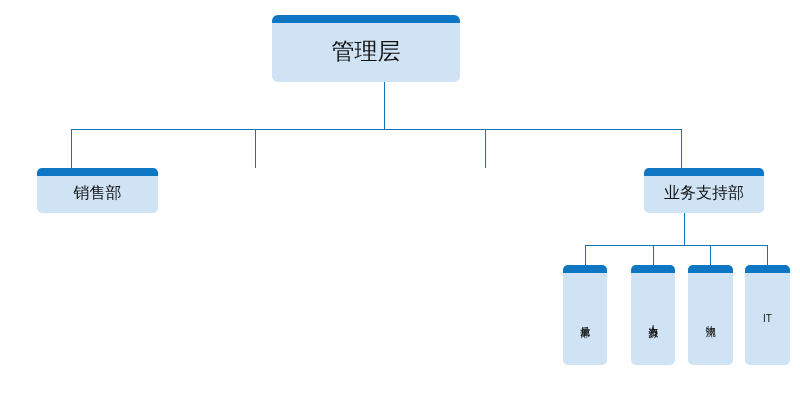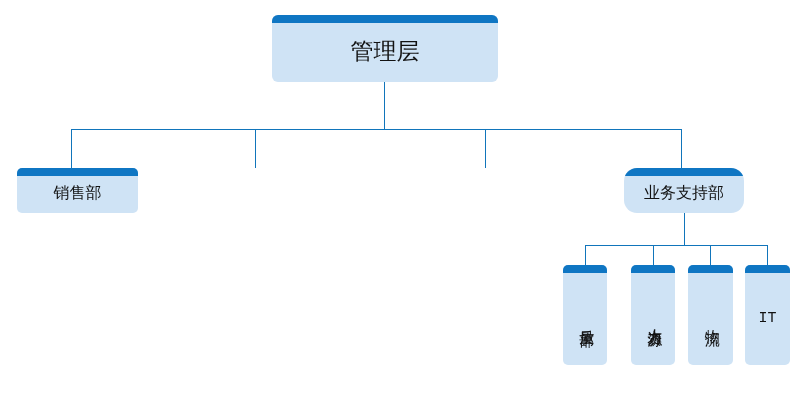--- a/index.html
+++ b/index.html
@@ -45,53 +45,53 @@
     color: #121212;
     text-align: center;
     line-height: 1.15;
     white-space: nowrap;
   }
 
   
   .node.root {
     left: 272px;
     top: 15px;
-    width: 226px;
+    width: 188px;
     height: 67px;
     border-radius: 6px;
   }
   .node.root .label {
     font-size: 23px;
     padding-top: 6px;
   }
 
   
   .node.lvl2 {
     top: 168px;
     height: 45px;
+    margin-left: 20px;
   }
   .node.lvl2 .label {
     font-size: 16px;
     padding-top: 6px;
   }
   .node.lvl2.n-sales     { left: 17px;  width: 121px; }
   .node.lvl2.n-purchase  { left: 214px; width: 124px; }
   .node.lvl2.n-fae       { left: 418px; width: 125px; }
-  .node.lvl2.n-bizsup    { left: 624px; width: 120px; border-radius: 13px; }
+  .node.lvl2.n-bizsup    { left: 624px; width: 120px; }
 
   
   .node.lvl3 {
     top: 265px;
     height: 100px;
     border-radius: 5px;
   }
   .node.lvl3 .label {
-    font-size: 15px;
+    font-size: 10px;
     padding-top: 8px;
-    font-family: Liberation Mono, monospace;
   }
   .node.lvl3 .label.vertical {
     writing-mode: vertical-rl;
     text-orientation: upright;
     letter-spacing: 1px;
   }
   .node.lvl3.n-quality   { left: 563px; width: 44px; }
   .node.lvl3.n-hr        { left: 631px; width: 44px; }
   .node.lvl3.n-logistics { left: 688px; width: 45px; }
   .node.lvl3.n-it        { left: 745px; width: 45px; }

